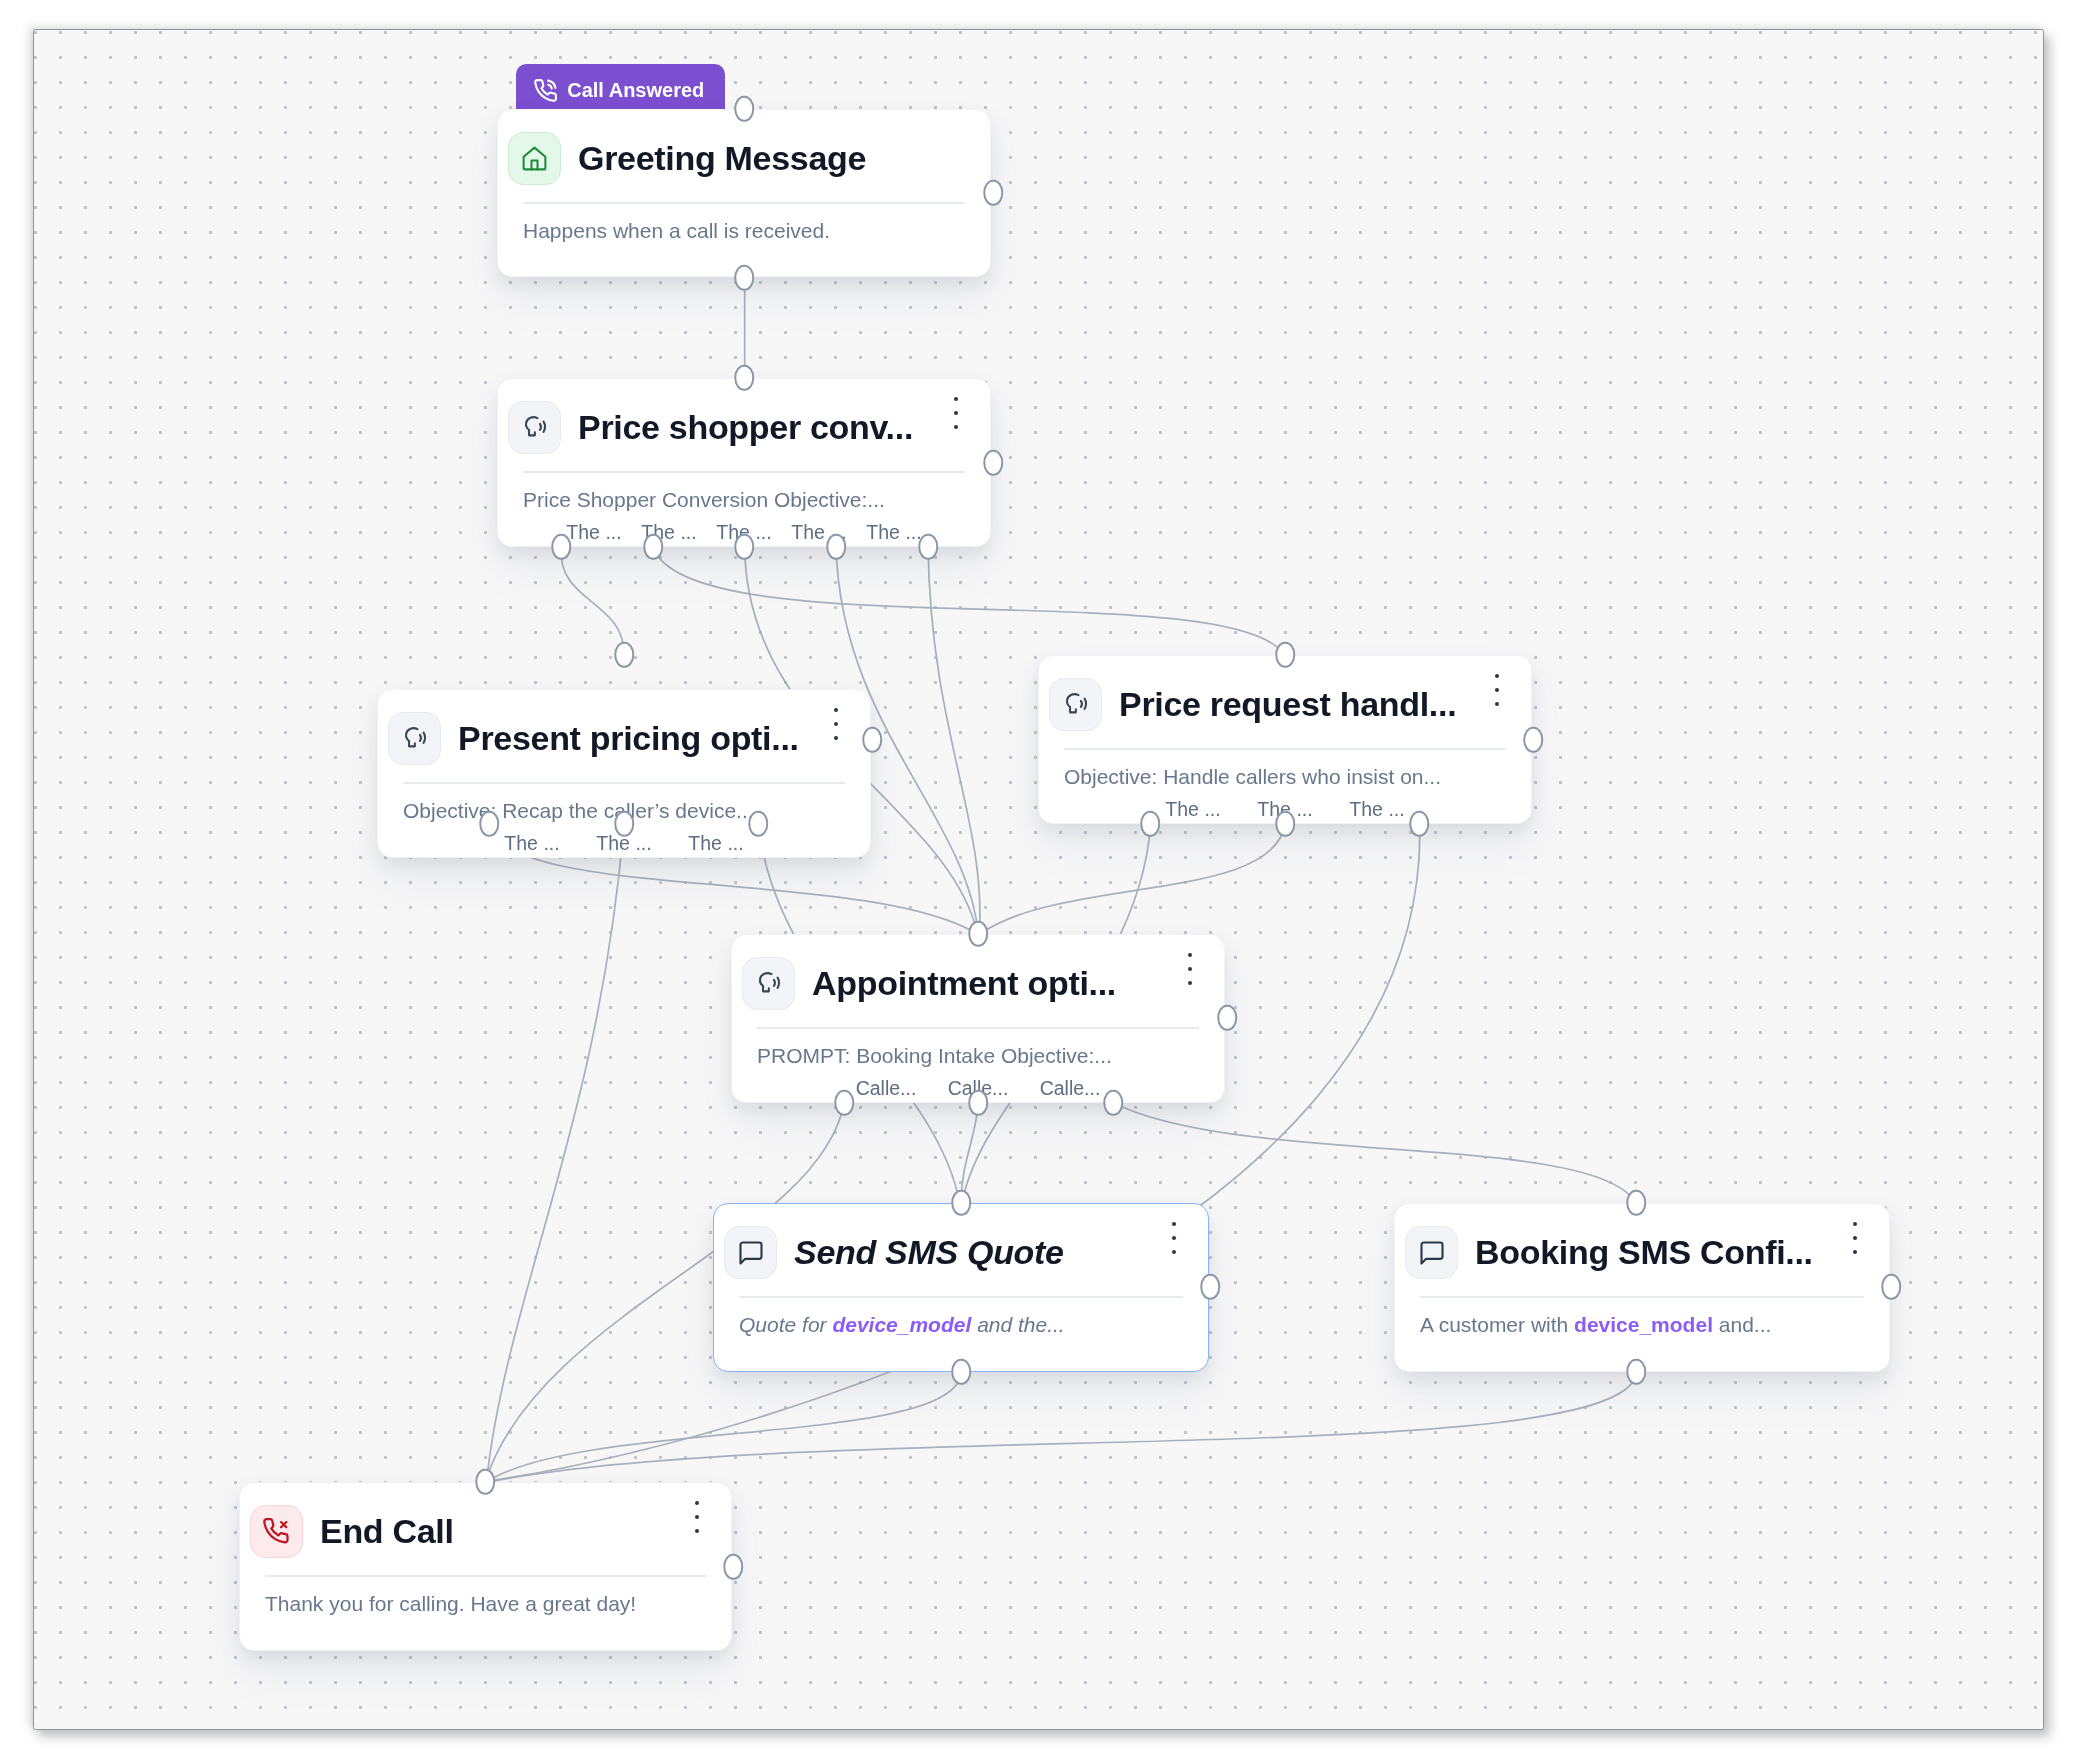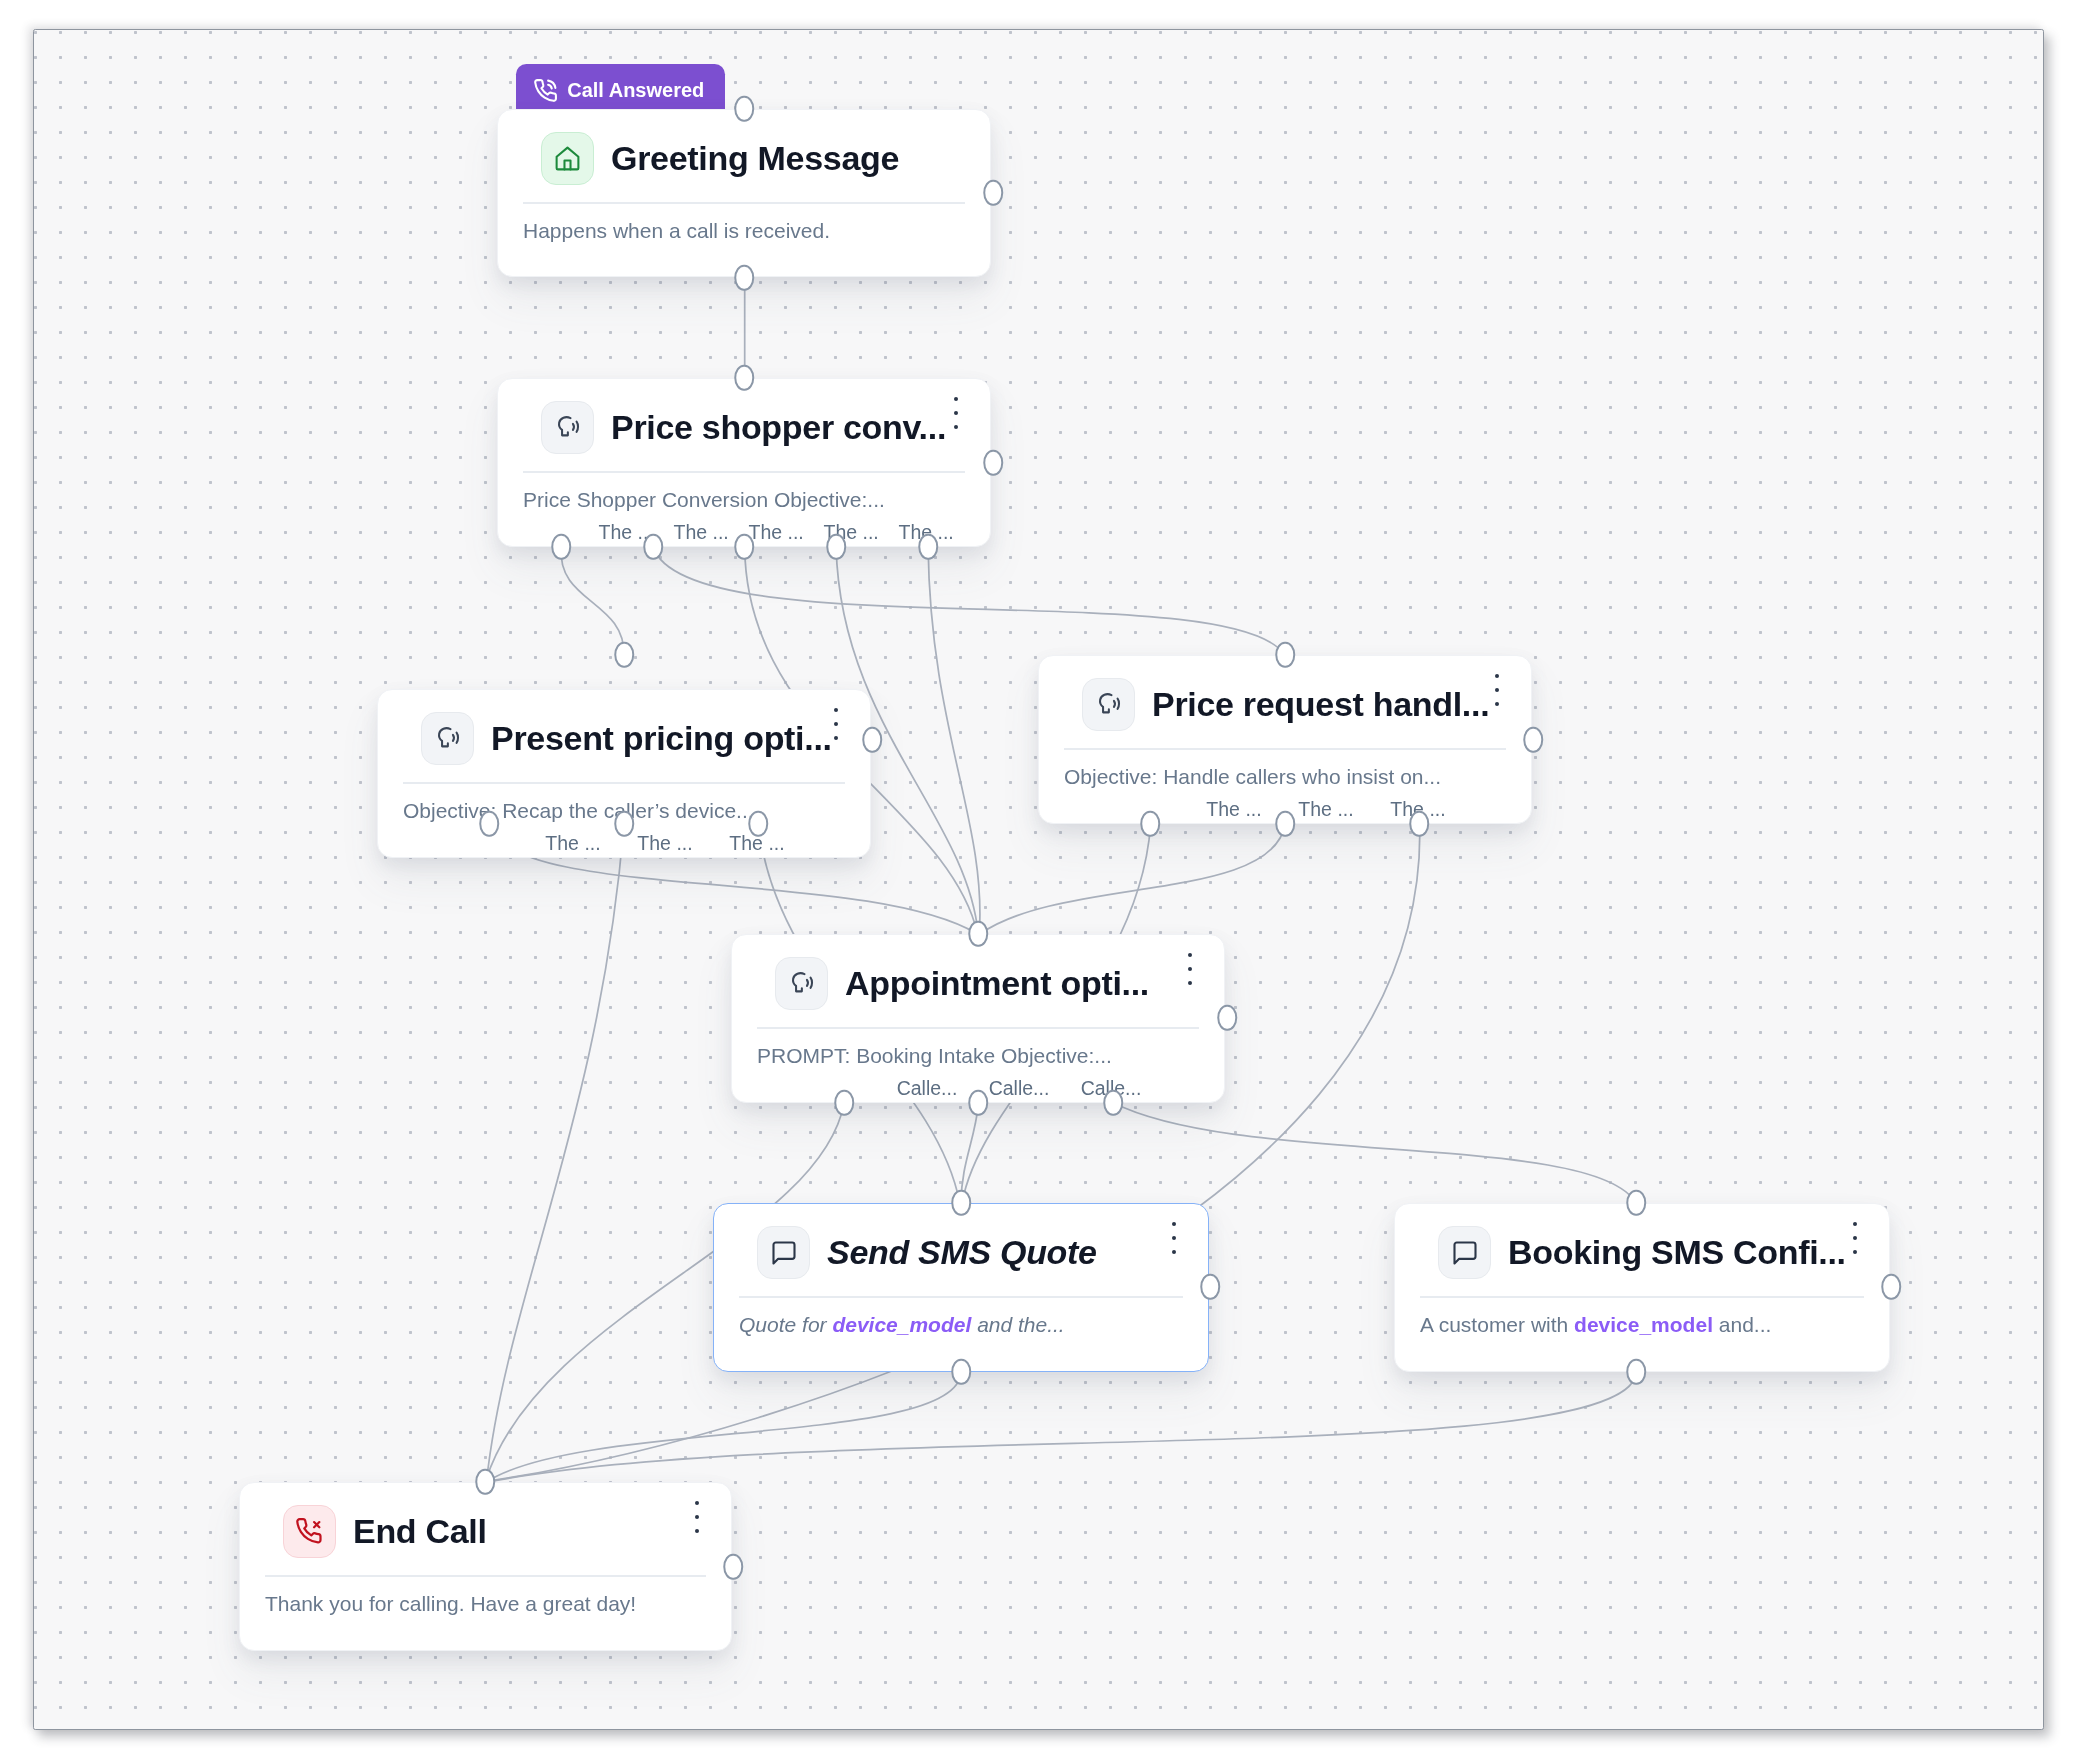--- a/index.html
+++ b/index.html
@@ -9,33 +9,33 @@
     background-image:radial-gradient(circle,#bfc3cc 1.4px,transparent 1.5px);
     background-size:25px 25px;background-position:14px 15px;
     border:1.7px solid #8e959f;border-radius:2.3px;
     box-shadow:5.7px 7px 10.3px rgba(55,60,70,.30), -4.6px -2.3px 8px rgba(55,60,70,.14);}
   svg.edges{position:absolute;left:0;top:0;z-index:1;}
   .edge{fill:none;stroke:#a9b0bc;stroke-width:3px;}
   .node{position:absolute;background:#ffffff;border:1.1px solid #f0f2f5;border-radius:15px;
     box-shadow:0 8px 17px rgba(90,100,120,.12), 0 23px 40px rgba(90,100,120,.08);
     z-index:2;box-sizing:border-box;}
   .node.selected{border:1.7px solid #85b2f8;}
-  .head{display:flex;align-items:center;gap:17px;padding:22px 25px 0 43px;}
+  .head{display:flex;align-items:center;gap:17px;padding:22px 25px 0 10px;}
   .icon-box{width:53px;height:53px;border-radius:15px;display:flex;align-items:center;
     justify-content:center;flex:0 0 auto;box-sizing:border-box;}
   .icon-gray{background:#f2f4f7;border:1.1px solid #e7eaee;}
   .icon-green{background:#e4f8e9;border:1.1px solid #c9eed3;}
   .icon-red{background:#fdeaec;border:1.1px solid #f8d3d7;}
   .title{font-size:34px;font-weight:600;color:#121826;letter-spacing:-0.3px;
     white-space:nowrap;overflow:hidden;}
   .divider{height:1.7px;background:#e7ebf0;margin:17px 25px 0 25px;}
   .subtitle{margin:14px 25px 0 25px;font-size:21px;color:#68788c;white-space:nowrap;
     overflow:hidden;line-height:25px;}
   .token{color:#8b5cf6;font-weight:700;}
-  .branches{display:flex;justify-content:flex-end;margin-top:9.2px;}
+  .branches{display:flex;justify-content:center;margin-top:9.2px;}
   .branches.cols5{padding:0 26.4px;}
   .branches.cols3{padding:0 67px;}
   .cols5 .branch{width:75px;}
   .cols3 .branch{width:92px;}
   .branch{text-align:center;font-size:19.5px;font-weight:500;color:#5d6e82;
     white-space:nowrap;overflow:hidden;}
   .kebab{position:absolute;top:18.4px;right:23px;width:23px;height:32px;display:flex;
     flex-direction:column;align-items:center;justify-content:space-between;cursor:pointer;}
   .kebab i{width:4px;height:4px;border-radius:50%;background:#2b3648;}
   .badge{position:absolute;left:516px;top:64px;height:53px;z-index:1;

